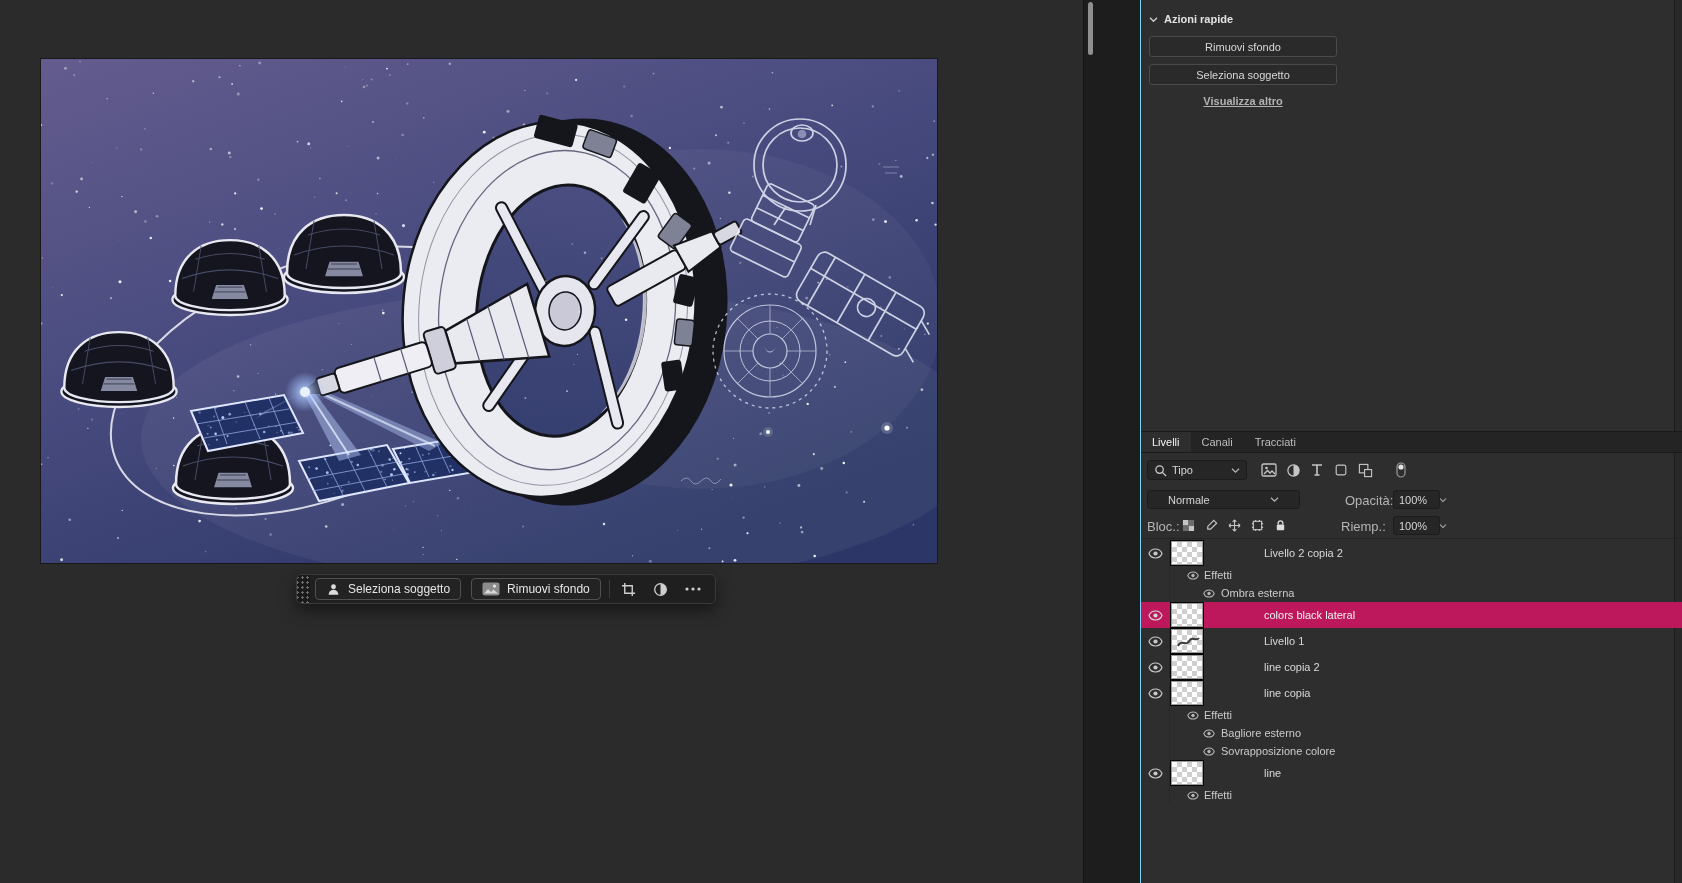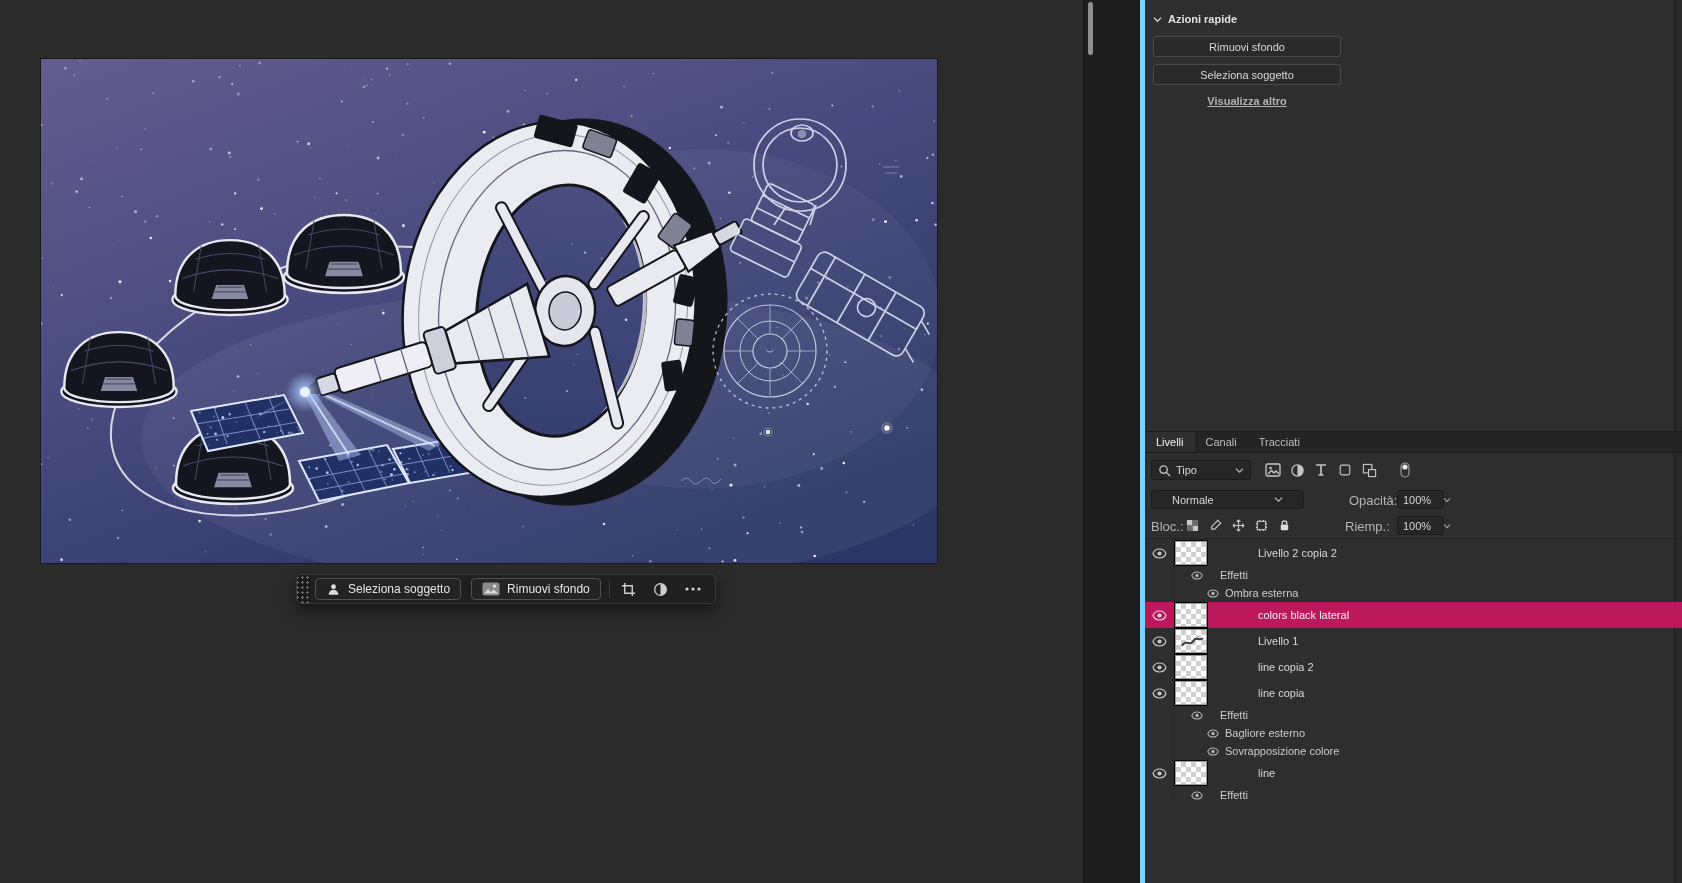--- a/index.html
+++ b/index.html
@@ -26,21 +26,21 @@
   .tb-icon { width:32px; height:22px; display:flex; align-items:center; justify-content:center; }
 
   
   .gap-strip { position:absolute; left:1083px; top:0; width:57px; height:883px;
                background:#1d1d1d; border-left:1px solid #161616; }
   .doc-scroll-thumb { position:absolute; left:4px; top:2px; width:5px; height:53px;
                       border-radius:3px; background:#8f8f8f; }
 
   
   .right-panel { position:absolute; left:1140px; top:0; width:542px; height:883px;
-                 background:#2e2e2e; border-left:5px solid #7dd3fc; }
+                 background:#2e2e2e; border-left:1px solid #7dd3fc; }
   .panel-scroll { position:absolute; right:0; top:0; width:8px; height:883px;
                   background:#292929; border-left:1px solid #1c1c1c; }
 
   .qa-header { position:absolute; left:8px; top:13px; display:flex; align-items:center;
                gap:6px; color:#e2e2e2; font-size:11px; font-weight:bold; }
   .qa-btn { position:absolute; left:8px; width:188px; height:21px; background:#2a2a2a;
             border:1px solid #4a4a4a; border-radius:3px; color:#d8d8d8; font-size:11px;
             display:flex; align-items:center; justify-content:center; cursor:default; }
   #qa-btn-remove { top:36px; }
   #qa-btn-select { top:64px; }
@@ -85,22 +85,22 @@
   .layer-list::before { content:""; position:absolute; left:28px; top:0; bottom:0; width:1px;
                         background:#282828; }
   .lrow { display:flex; align-items:center; height:26px; position:relative; }
   .lrow.selected { background:#be185d; }
   .lrow.selected .lrow-label { color:#f2f2f2; }
   .eye-cell { width:28px; display:flex; justify-content:center; align-items:center; align-self:stretch; }
   .thumb { width:32px; height:24px; margin-left:2px; position:relative; flex:none;
            background:repeating-conic-gradient(#cfcfcf 0 25%, #ffffff 0 50%) 0 0 / 10px 10px;
            background-color:#fff; border:1px solid #9a9a9a; box-shadow:0 0 0 1px #060606; }
   .thumb svg { position:absolute; left:0; top:0; }
-  .lrow-label { margin-left:7px; font-size:11px; color:#d8d8d8; white-space:nowrap;padding-left:44px; }
-  .fxh-row { display:flex; align-items:center; height:18px; padding-left:46px; gap:17px; }
+  .lrow-label { margin-left:17px; font-size:11px; color:#d8d8d8; white-space:nowrap;padding-left:44px; }
+  .fxh-row { display:flex; align-items:center; height:18px; padding-left:46px; gap:5px; }
   .fx-row  { display:flex; align-items:center; height:18px; padding-left:62px; gap:6px; }
   .fx-label { font-size:11px; color:#cbcbcb; white-space:nowrap; }
 </style>
 </head>
 <body>
 
 <div id="app">
 
   <div class="artwork">
     <svg viewBox="0 0 896 504" width="896" height="504">

